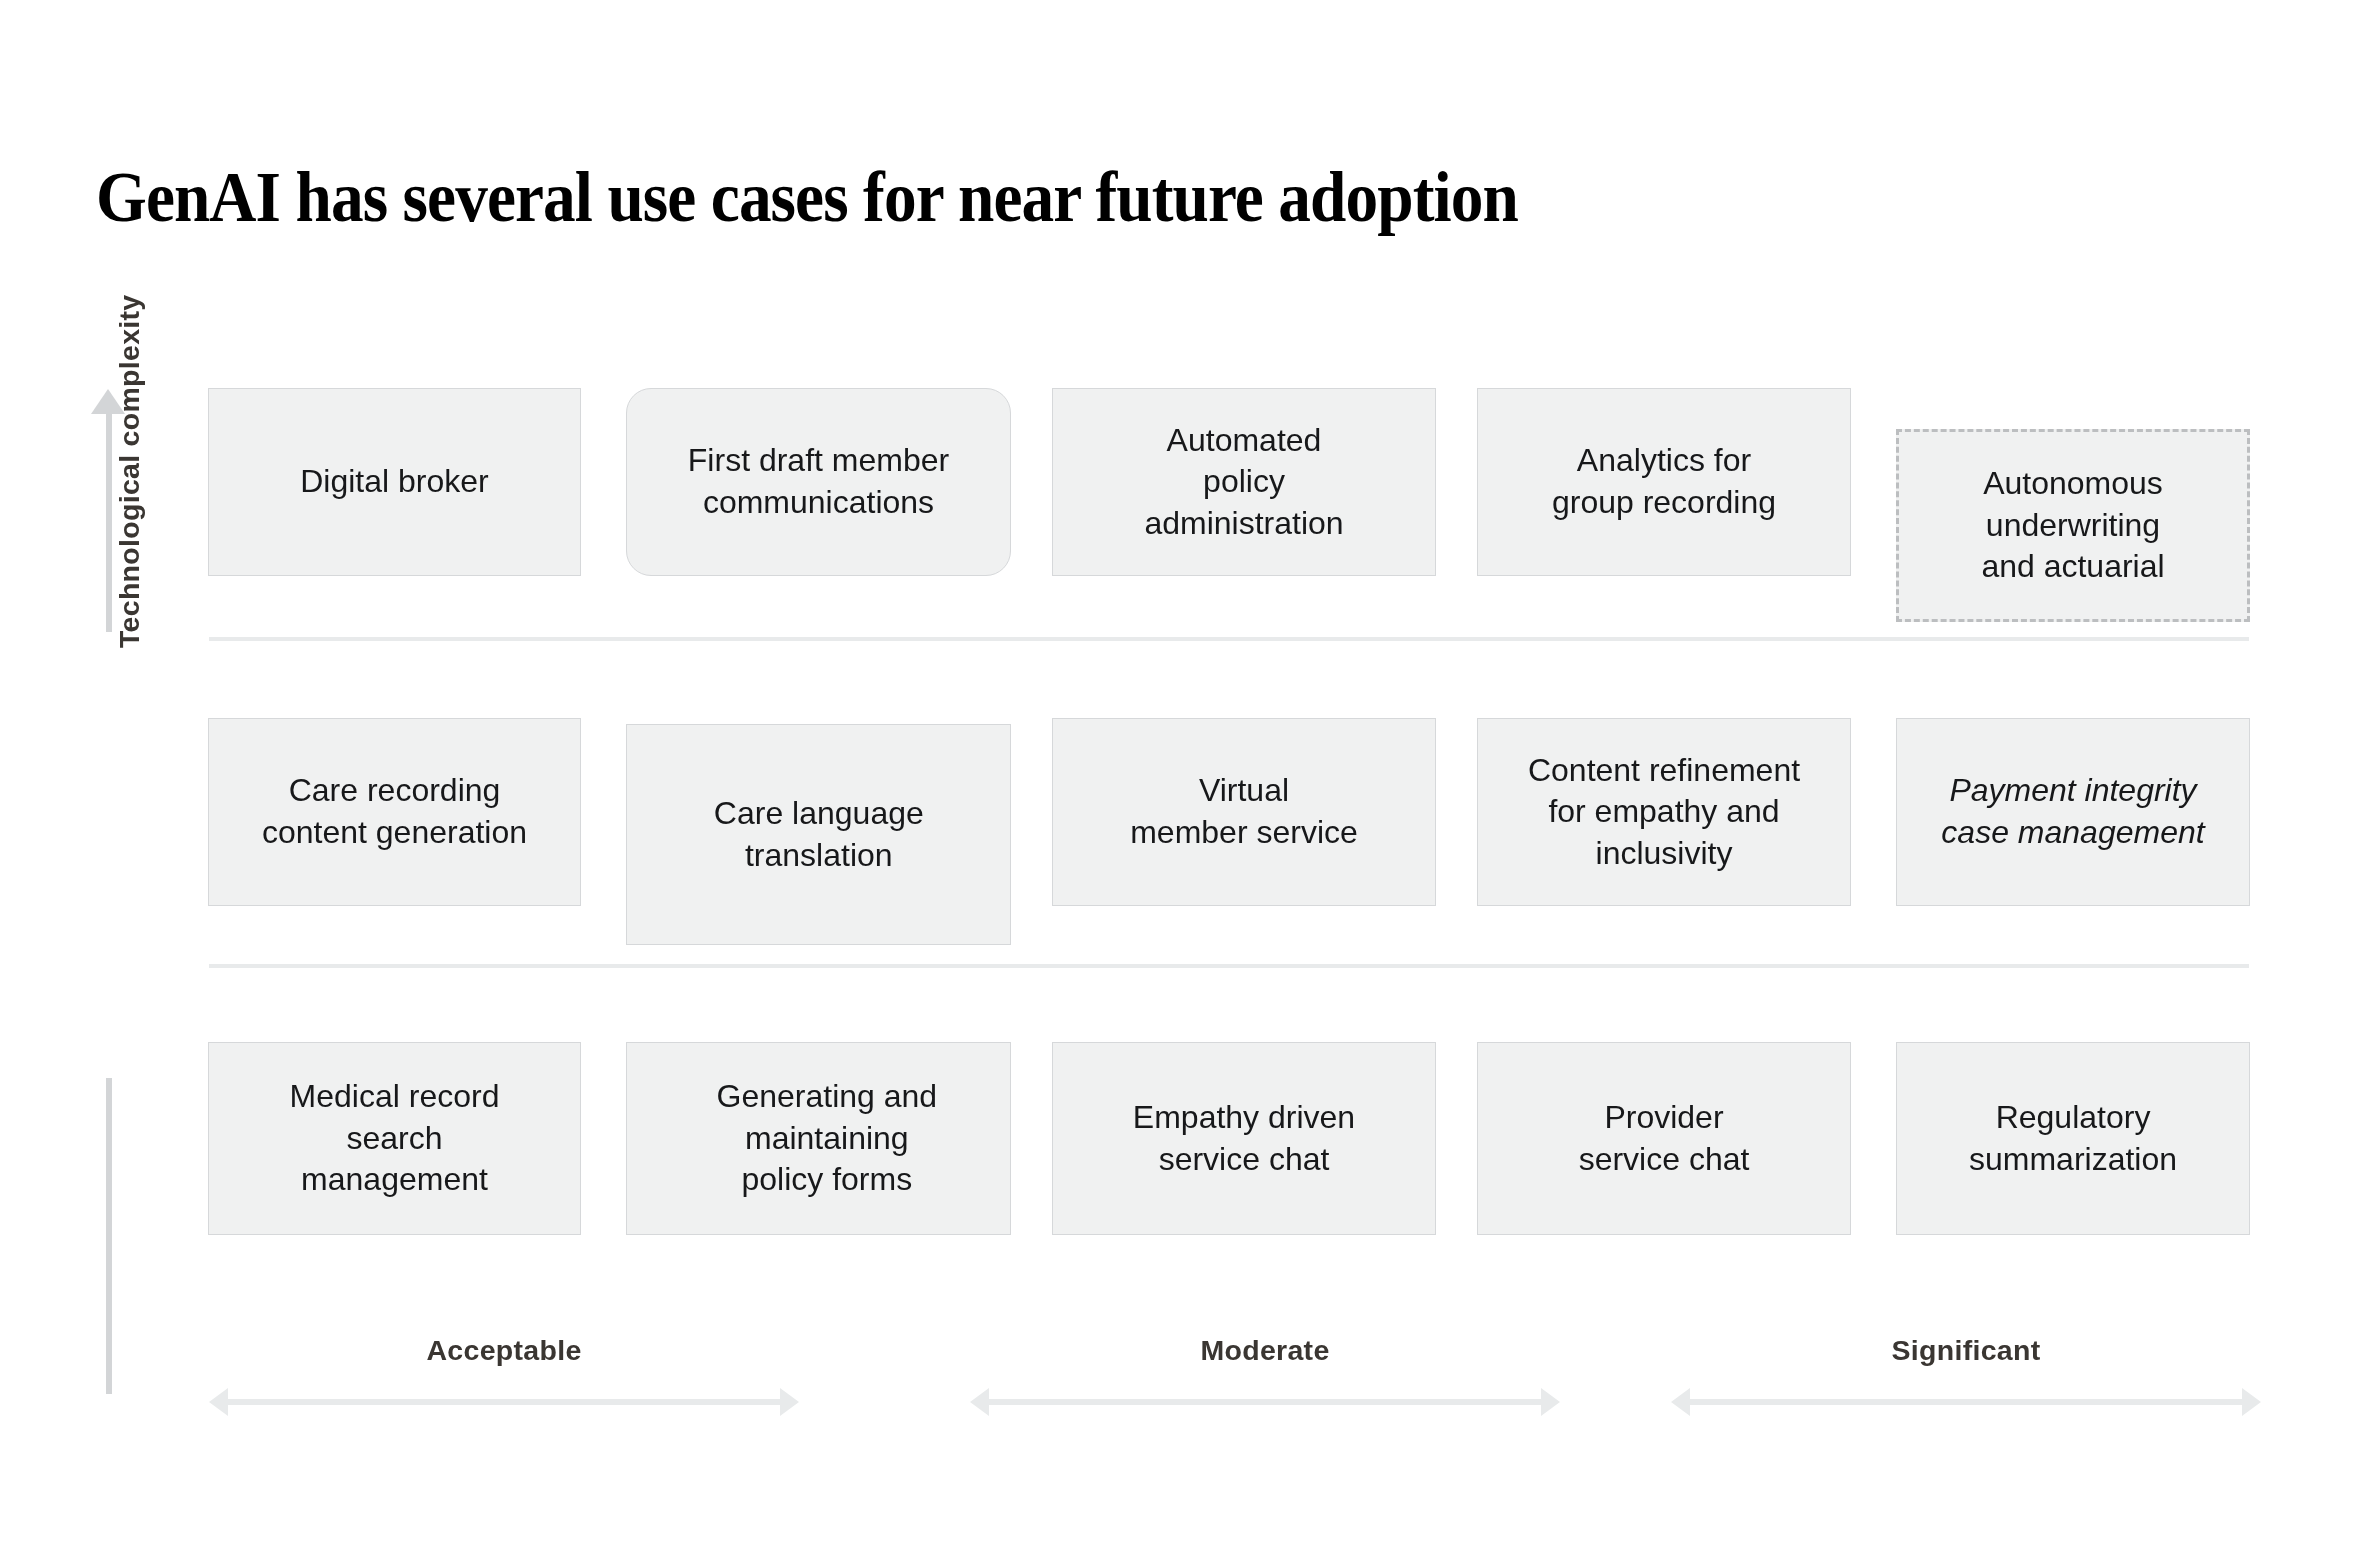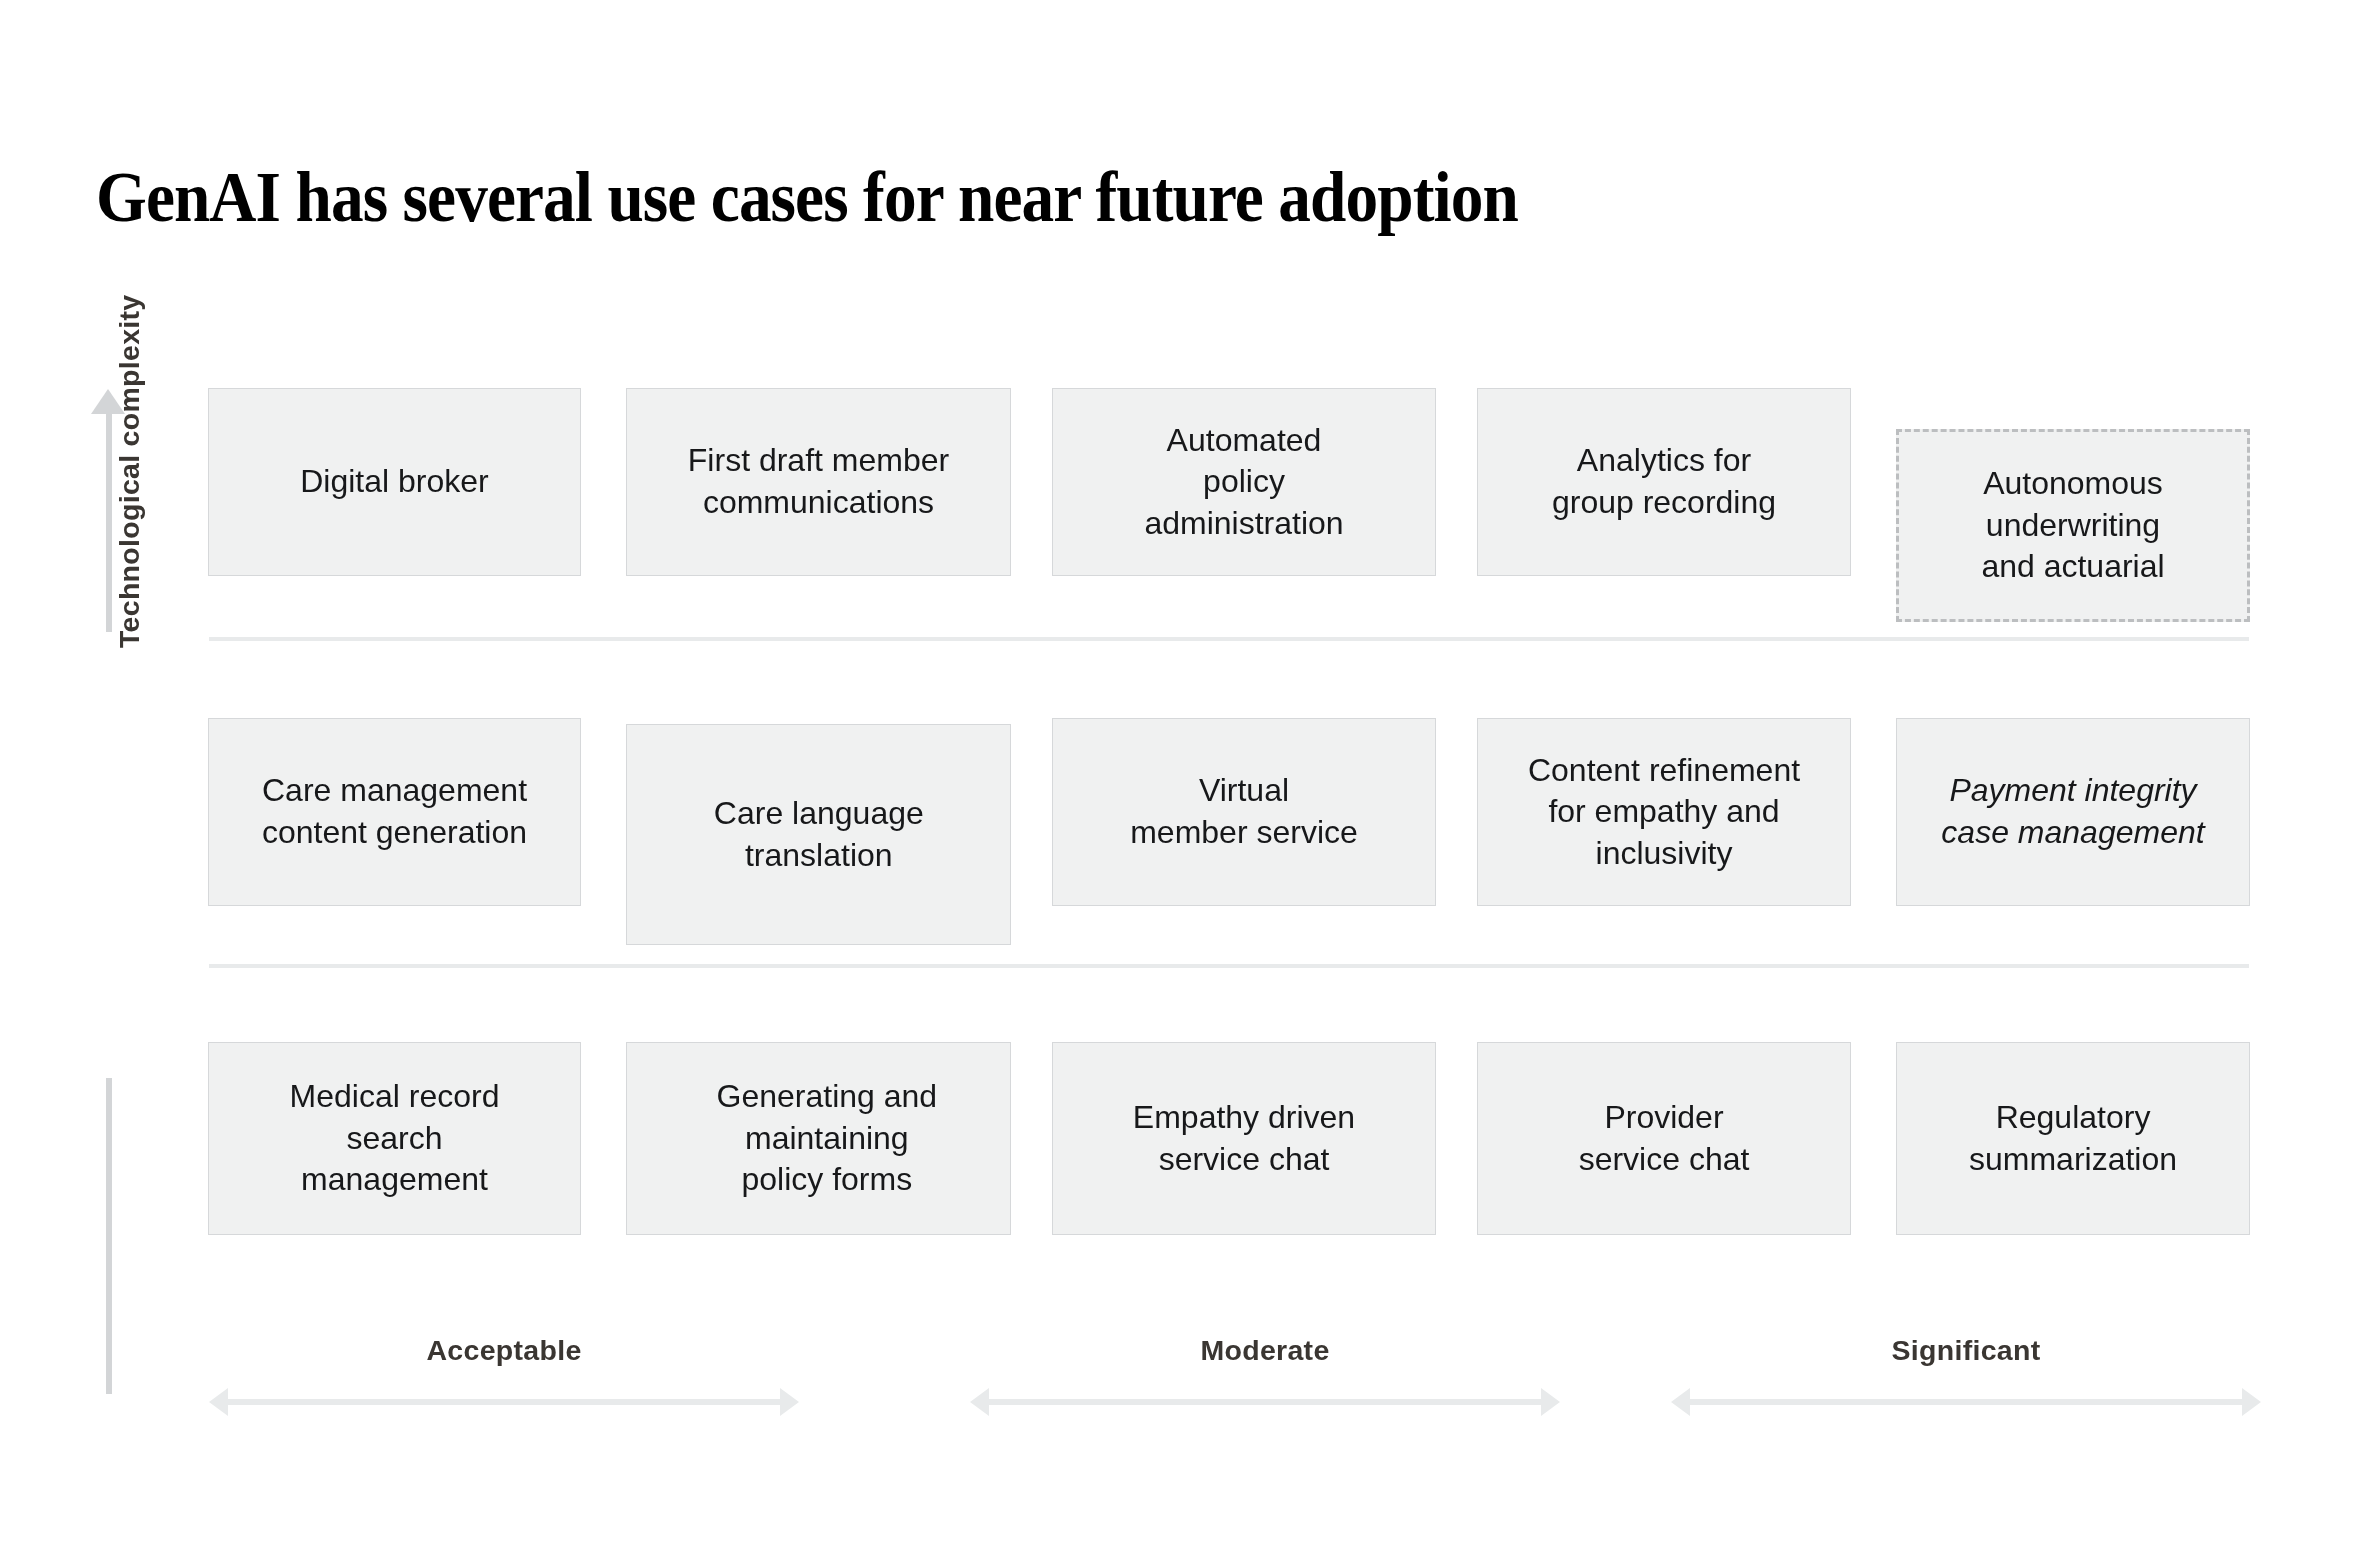--- a/index.html
+++ b/index.html
@@ -165,32 +165,32 @@
 
   <div class="v-axis-arrow"></div>
   <div class="v-axis-line upper"></div>
   <div class="v-axis-line lower"></div>
   <div class="v-axis-label">Technological complexity</div>
 
   <div class="row-divider d1"></div>
   <div class="row-divider d2"></div>
 
   <div class="card" style="left:208px;  top:388px;  width:373px; height:188px;">Digital broker</div>
-  <div class="card" style="left:626px;  top:388px;  width:385px; height:188px;">First draft member
+  <div class="card" style="left:626px;  top:388px;  width:385px; height:188px;border-radius:25px;">First draft member
 communications</div>
   <div class="card" style="left:1052px; top:388px;  width:384px; height:188px;">Automated
 policy
 administration</div>
   <div class="card" style="left:1477px; top:388px;  width:374px; height:188px;">Analytics for
 group recording</div>
   <div class="card dashed" style="left:1896px; top:385px; width:354px; height:193px;margin-top:44px;">Autonomous
 underwriting
 and actuarial</div>
 
-  <div class="card" style="left:208px;  top:718px; width:373px; height:188px;">Care management
+  <div class="card" style="left:208px;  top:718px; width:373px; height:188px;">Care recording
 content generation</div>
   <div class="card" style="left:626px;  top:724px; width:385px; height:221px;padding-left:12px;">Care language
 translation</div>
   <div class="card" style="left:1477px; top:718px; width:374px; height:188px;">Content refinement
 for empathy and
 inclusivity</div>
   <div class="card" style="left:1052px; top:718px; width:384px; height:188px;">Virtual
 member service</div>
   <div class="card" style="left:1896px; top:718px; width:354px; height:188px;font-style:italic;">Payment integrity
 case management</div>

